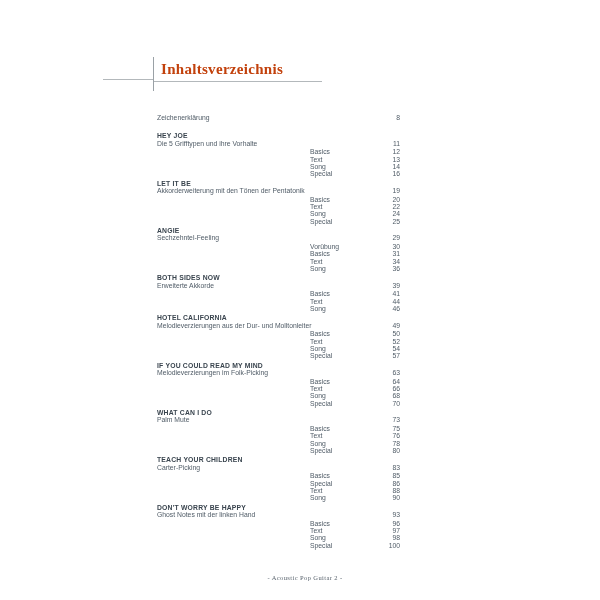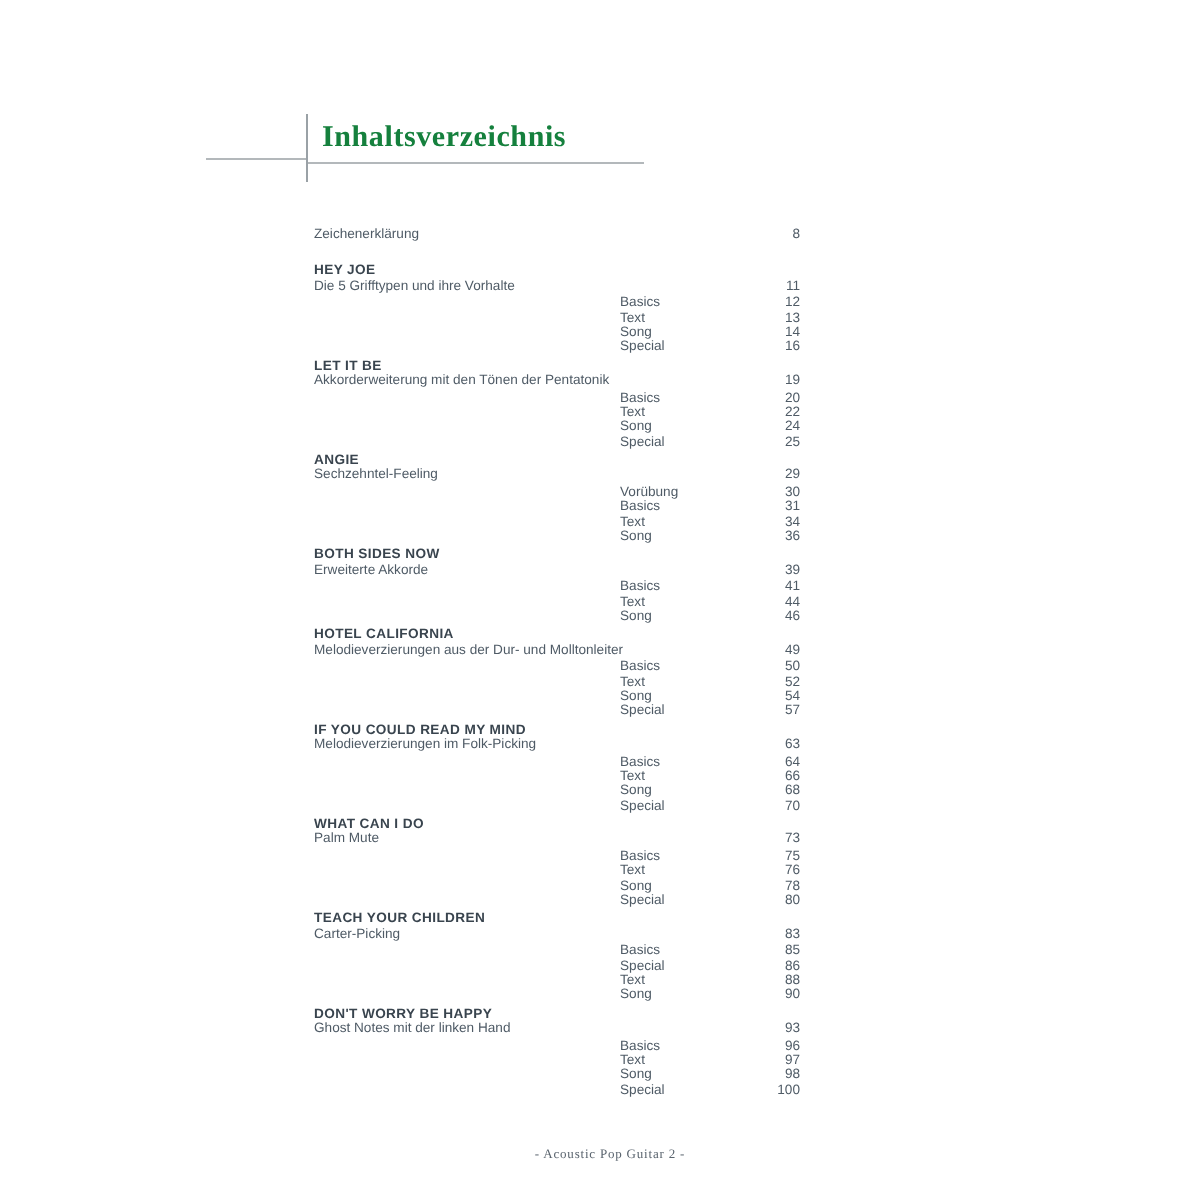--- a/index.html
+++ b/index.html
@@ -7,21 +7,21 @@
     position:relative; width:600px; height:600px; background:#ffffff;
     overflow:hidden; font-family:"Liberation Sans", sans-serif;
   }
   
   .hdr-rule-left  { position:absolute; left:103px; top:79px; width:50px;  height:1px; background:#b3b8bb; }
   .hdr-vrule      { position:absolute; left:153px; top:57px; width:1px;   height:34px; background:#9aa1a6; }
   .hdr-rule-right { position:absolute; left:154px; top:81px; width:168px; height:1px; background:#b3b8bb; }
   .page-title {
     position:absolute; left:161px; top:61px; margin:0;
     font-family:"Liberation Serif", serif; font-size:15px; font-weight:700;
-    letter-spacing:0.3px; color:#15803d; white-space:nowrap;
+    letter-spacing:0.3px; color:#c2410c; white-space:nowrap;
   }
   
   .toc {
     position:absolute; left:157px; top:114px; width:243px;
     font-size:6.8px; line-height:7.4px; color:#4f5b66;
   }
   .row { position:relative; height:7.4px; white-space:nowrap; }
   .row .pg { position:absolute; right:0; top:0; }
   .preamble { margin-bottom:11px; }
   .section { margin-top:2px; }

